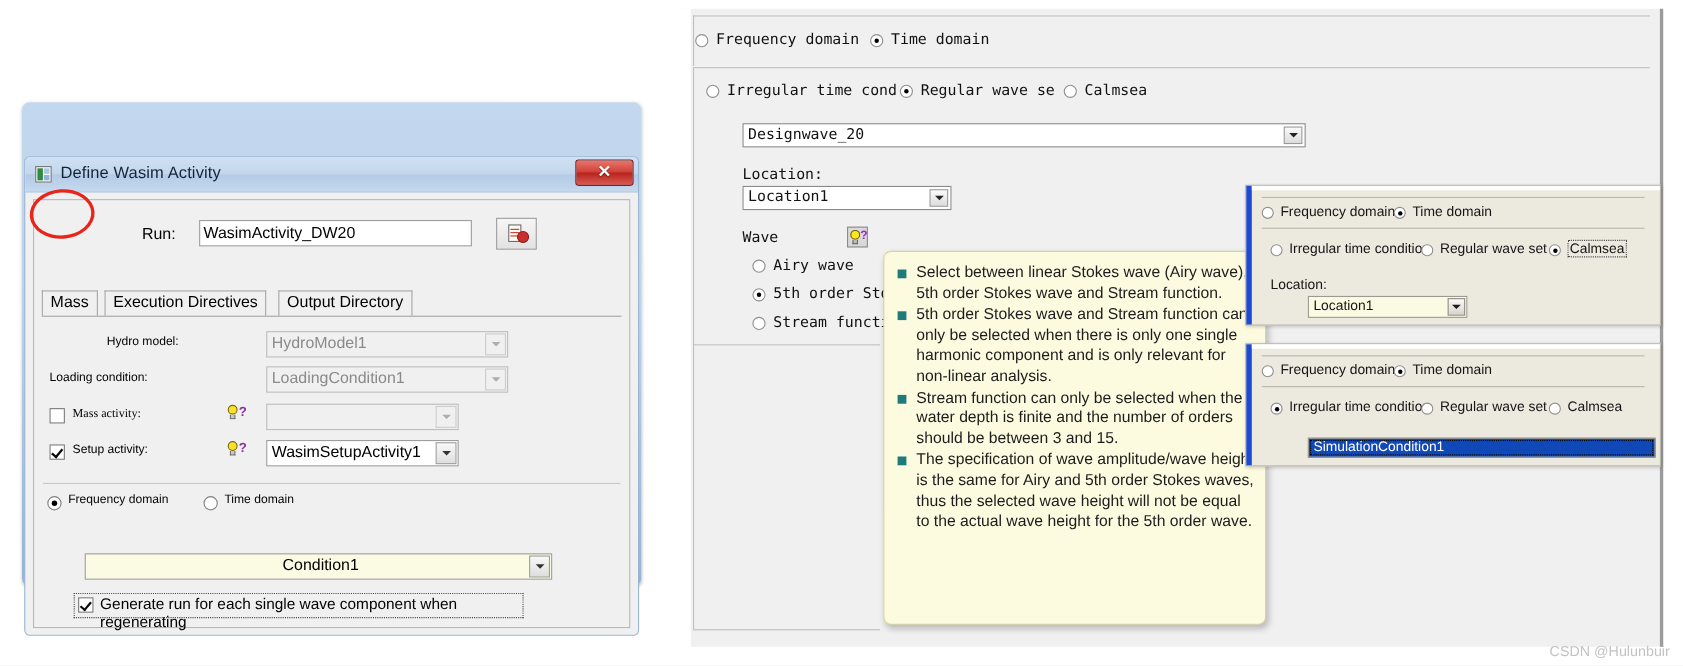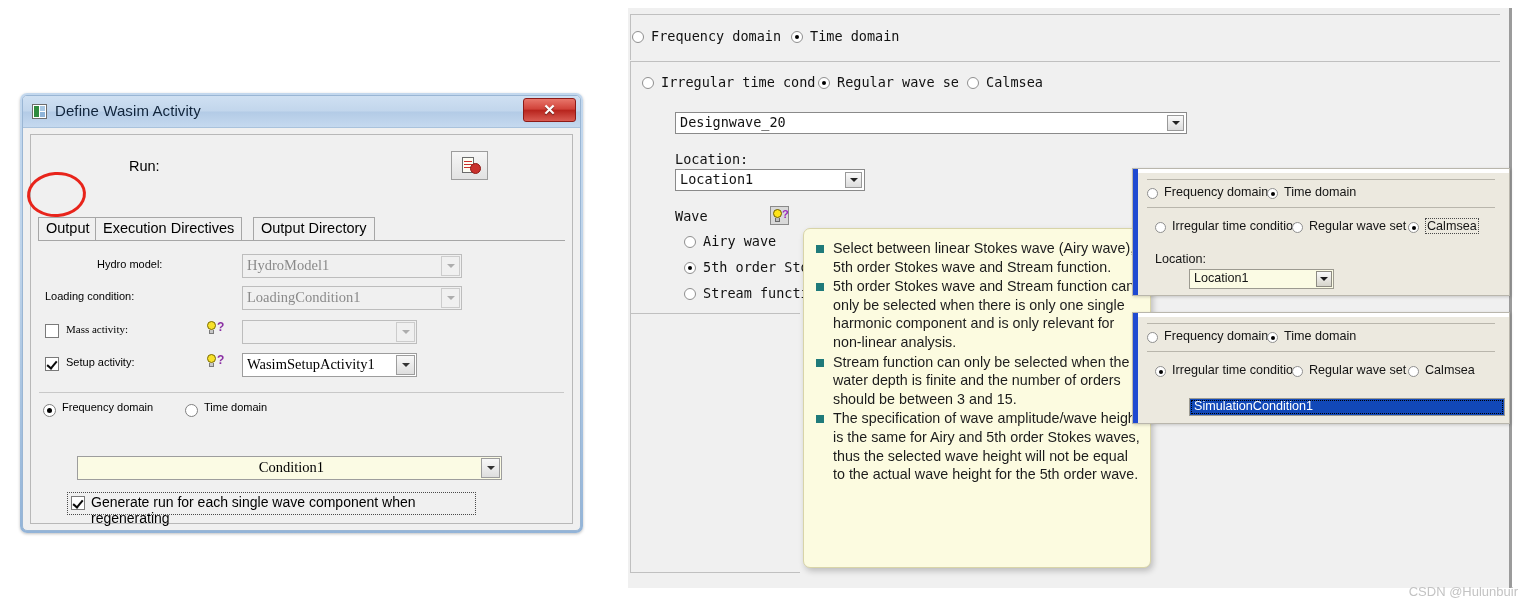--- a/index.html
+++ b/index.html
@@ -20,20 +20,21 @@
     box-sizing:border-box;
     box-shadow:0 1px 3px rgba(0,0,0,.25);
   }
   #left-dialog .dlg-inner{
     position:relative;width:100%;height:100%;
     border-radius:5px;
     background:#f0f0f0;
     border:1px solid #9ab6d4;
     box-sizing:border-box;
     overflow:hidden;
+    margin-top:47px;
   }
   .titlebar{
     height:32px;width:100%;
     background:linear-gradient(to bottom,#cfe0f2 0%,#c2d6ec 48%,#b3cbe6 52%,#c5d9ef 100%);
     position:relative;
     border-bottom:1px solid #a9c2dc;
     box-sizing:border-box;
   }
   .titlebar .app-icon{
     position:absolute;left:9px;top:8px;width:15px;height:15px;
@@ -109,21 +110,21 @@
     border:3px solid #e8241b;border-radius:50%;
     transform:rotate(-4deg);
     pointer-events:none;
   }
 
   .tabcontent{position:absolute;left:8px;top:107px;right:8px;bottom:0;}
   .combo{
     position:relative;background:#ffffff;border:1px solid #9d9d9d;
     box-sizing:border-box;height:24px;font-size:14.5px;color:#000;
     line-height:20px;padding-left:4px;
-    font-family:Liberation Serif, serif;
+    font-family:Liberation Sans, sans-serif;
   }
   .combo.disabled{background:#f0f0f0;color:#8a8a8a;border-color:#bdbdbd;}
   .combo.cream{background:#fbfbe4;text-align:center;}
   .combo .arrowbox{
     position:absolute;right:1px;top:1px;bottom:1px;width:19px;
     background:linear-gradient(to bottom,#f8f8f8,#dedede);
     border:1px solid #9d9d9d;box-sizing:border-box;
   }
   .combo.disabled .arrowbox{background:#f0f0f0;border-color:#cccccc;}
   .combo .arrowbox:after{
@@ -296,32 +297,33 @@
         </span>
       <span class="tb-title">Define Wasim Activity</span>
       <div class="close-btn">✕</div>
     </div>
 
     <div class="dlg-body">
       <div class="panel-frame">
 
         <div class="row-run">
           <span class="run-label lbl">Run:</span>
+          <div class="textbox" id="run-input">WasimActivity_DW20</div>
           <div id="run-browse">
             <span class="doc">
                 <i style="top:3px"></i>
                 <i style="top:6px"></i>
                 <i style="top:9px"></i>
               </span>
             <span class="ball"></span>
           </div>
         </div>
 
         <div class="tabstrip">
-          <div class="tab" id="tab-0">Output</div>
+          <div class="tab" id="tab-0">Mass</div>
           <div class="tab" id="tab-1">Execution Directives</div>
           <div class="tab" id="tab-2">Output Directory</div>
         </div>
 
         <div class="tabcontent">
 
           <div class="fld-row" style="top:12px;height:26px;">
             <span class="cap lbl" style="left:58px;top:4px;">Hydro model:</span>
             <div class="combo disabled" style="position:absolute;left:203px;top:0;width:220px;">
               <span>HydroModel1</span>

